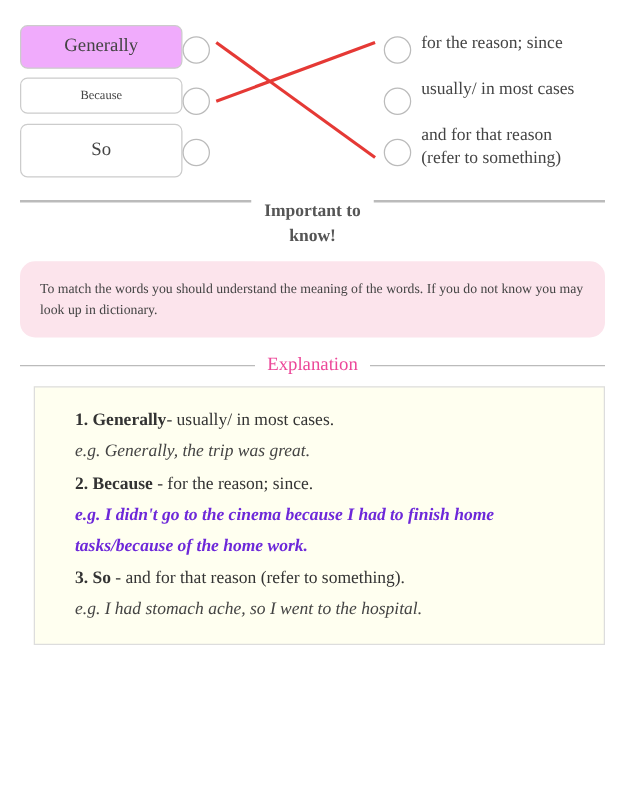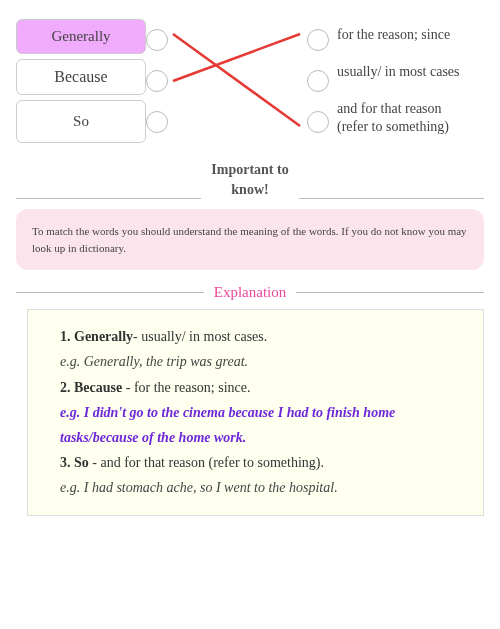--- a/index.html
+++ b/index.html
@@ -17,21 +17,21 @@
 <body>
 
 <div style="padding: 10px 16px 0 16px;">
 
   <div style="display:flex; align-items:stretch; gap:0; margin-top:6px; position:relative; height:130px;">
 
     <div style="display:flex; flex-direction:column; justify-content:space-around; gap:0; width:130px;">
       <div style="border:1.5px solid #ccc; border-radius:6px; padding:8px 12px; text-align:center; font-size:15px; color:#444; background:#f0abfc;">
         <span>Generally</span>
       </div>
-      <div style="border:1.5px solid #ccc; border-radius:6px; padding:8px 12px; text-align:center; font-size:16px; color:#444; background:#fff;">
+      <div style="border:1.5px solid #ccc; border-radius:6px; padding:8px 12px; text-align:center; font-size:10px; color:#444; background:#fff;">
         <span>Because</span>
       </div>
       <div style="border:1.5px solid #ccc; border-radius:6px; padding:12px 12px; text-align:center; font-size:15px; color:#444; background:#fff;">
         <span>So</span>
       </div>
     </div>
 
     <div style="flex:1; position:relative; display:flex; align-items:center;">
 
       <div style="display:flex; flex-direction:column; justify-content:space-around; height:100%; padding:4px 0;">
@@ -59,21 +59,21 @@
     <div style="display:flex; flex-direction:column; justify-content:space-around; width:155px; gap:0; padding-left:8px;">
       <div style="font-size:14px; color:#444; line-height:1.3;">for the reason; since</div>
       <div style="font-size:14px; color:#444; line-height:1.3;">usually/ in most cases</div>
       <div style="font-size:14px; color:#444; line-height:1.3;">and for that reason<br>(refer to something)</div>
     </div>
 
   </div>
 
 </div>
 
-<div style="display:flex; align-items:flex-end; gap:10px; margin: 14px 16px 10px 16px;">
+<div style="display:flex; align-items:flex-start; gap:10px; margin: 14px 16px 10px 16px;">
   <div style="flex:1; height:1.5px; background:#bbb;"></div>
   <div style="font-size:14px; font-weight:bold; color:#555; text-align:center; line-height:1.4;">Important to<br>know!</div>
   <div style="flex:1; height:1.5px; background:#bbb;"></div>
 </div>
 
 <div style="background:#fce4ec; border-radius:12px; margin: 0 16px 14px 16px; padding:14px 16px; font-size:11px; color:#444; line-height:1.5;">
   <span>To match the words you should understand the meaning of the words. If you do not know you may look up in dictionary.</span>
 </div>
 
 <div style="display:flex; align-items:center; gap:10px; margin: 0 16px 8px 16px;">

